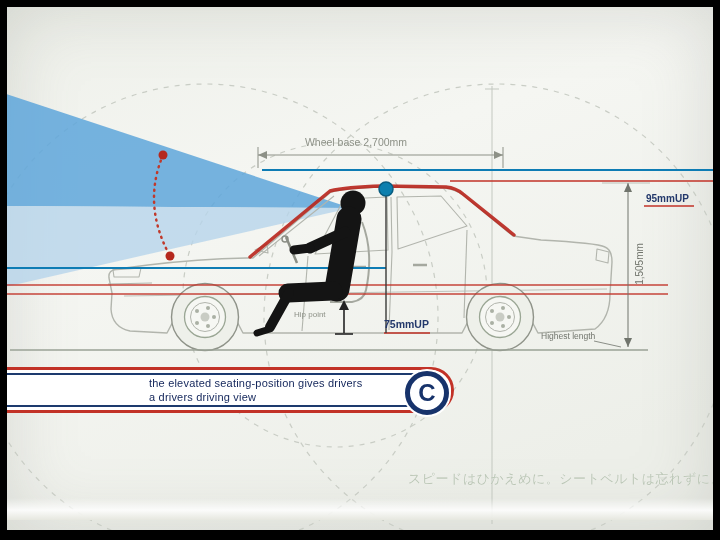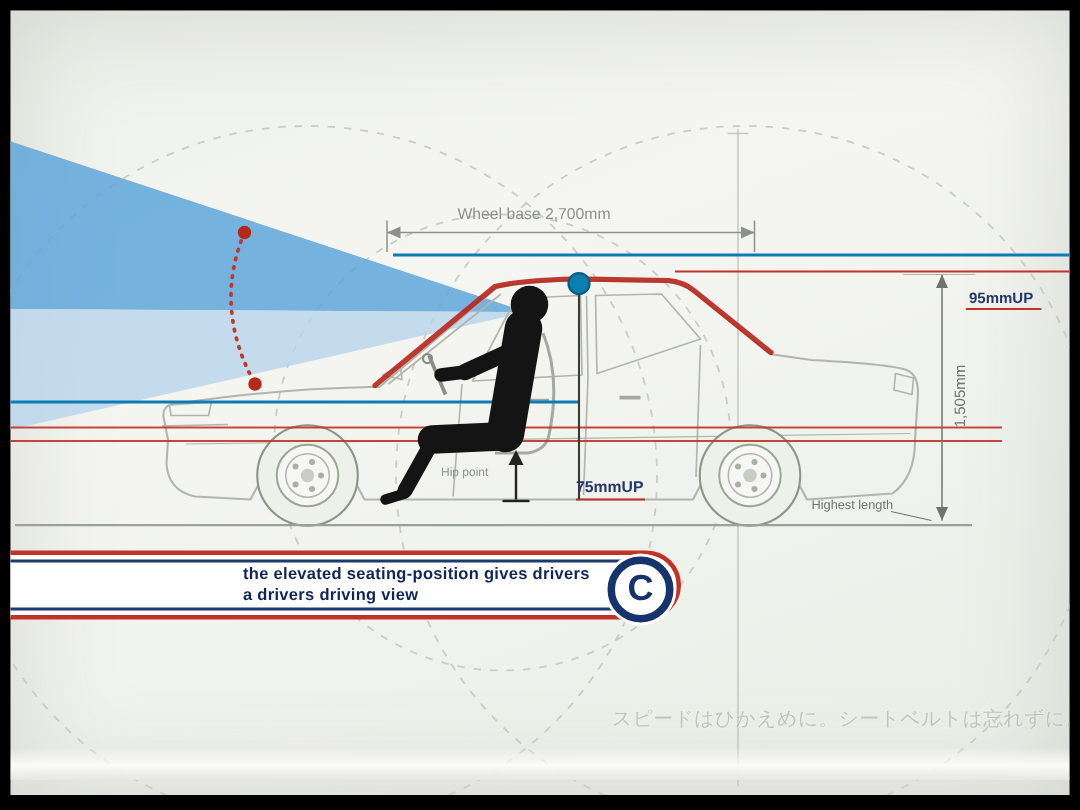--- a/index.html
+++ b/index.html
@@ -22,22 +22,22 @@
   .banner{
     position:absolute;left:-18px;top:367px;width:472px;height:46px;
     box-sizing:border-box;background:#fff;
     border:3px solid #c23227;border-radius:25px;
   }
   .banner-inner{
     position:absolute;inset:3px;border:2px solid #1d3a6e;border-radius:19px;
     pointer-events:none;
   }
   .banner-text{
-    position:absolute;left:177px;top:6px;
-    font-size:11px;font-weight:bold;color:#12255a;line-height:14px;
+    position:absolute;left:164px;top:6px;
+    font-size:11px;font-weight:normal;color:#12255a;line-height:14px;
     letter-spacing:.2px;white-space:nowrap;
   }
   .badge{
     position:absolute;right:2px;top:1px;width:34px;height:34px;
     border:5px solid #17336b;border-radius:50%;background:#fff;
     box-shadow:0 0 0 2px #fff;
     display:flex;align-items:center;justify-content:center;
     font-size:24px;font-weight:bold;color:#17336b;
   }
   .jp{

